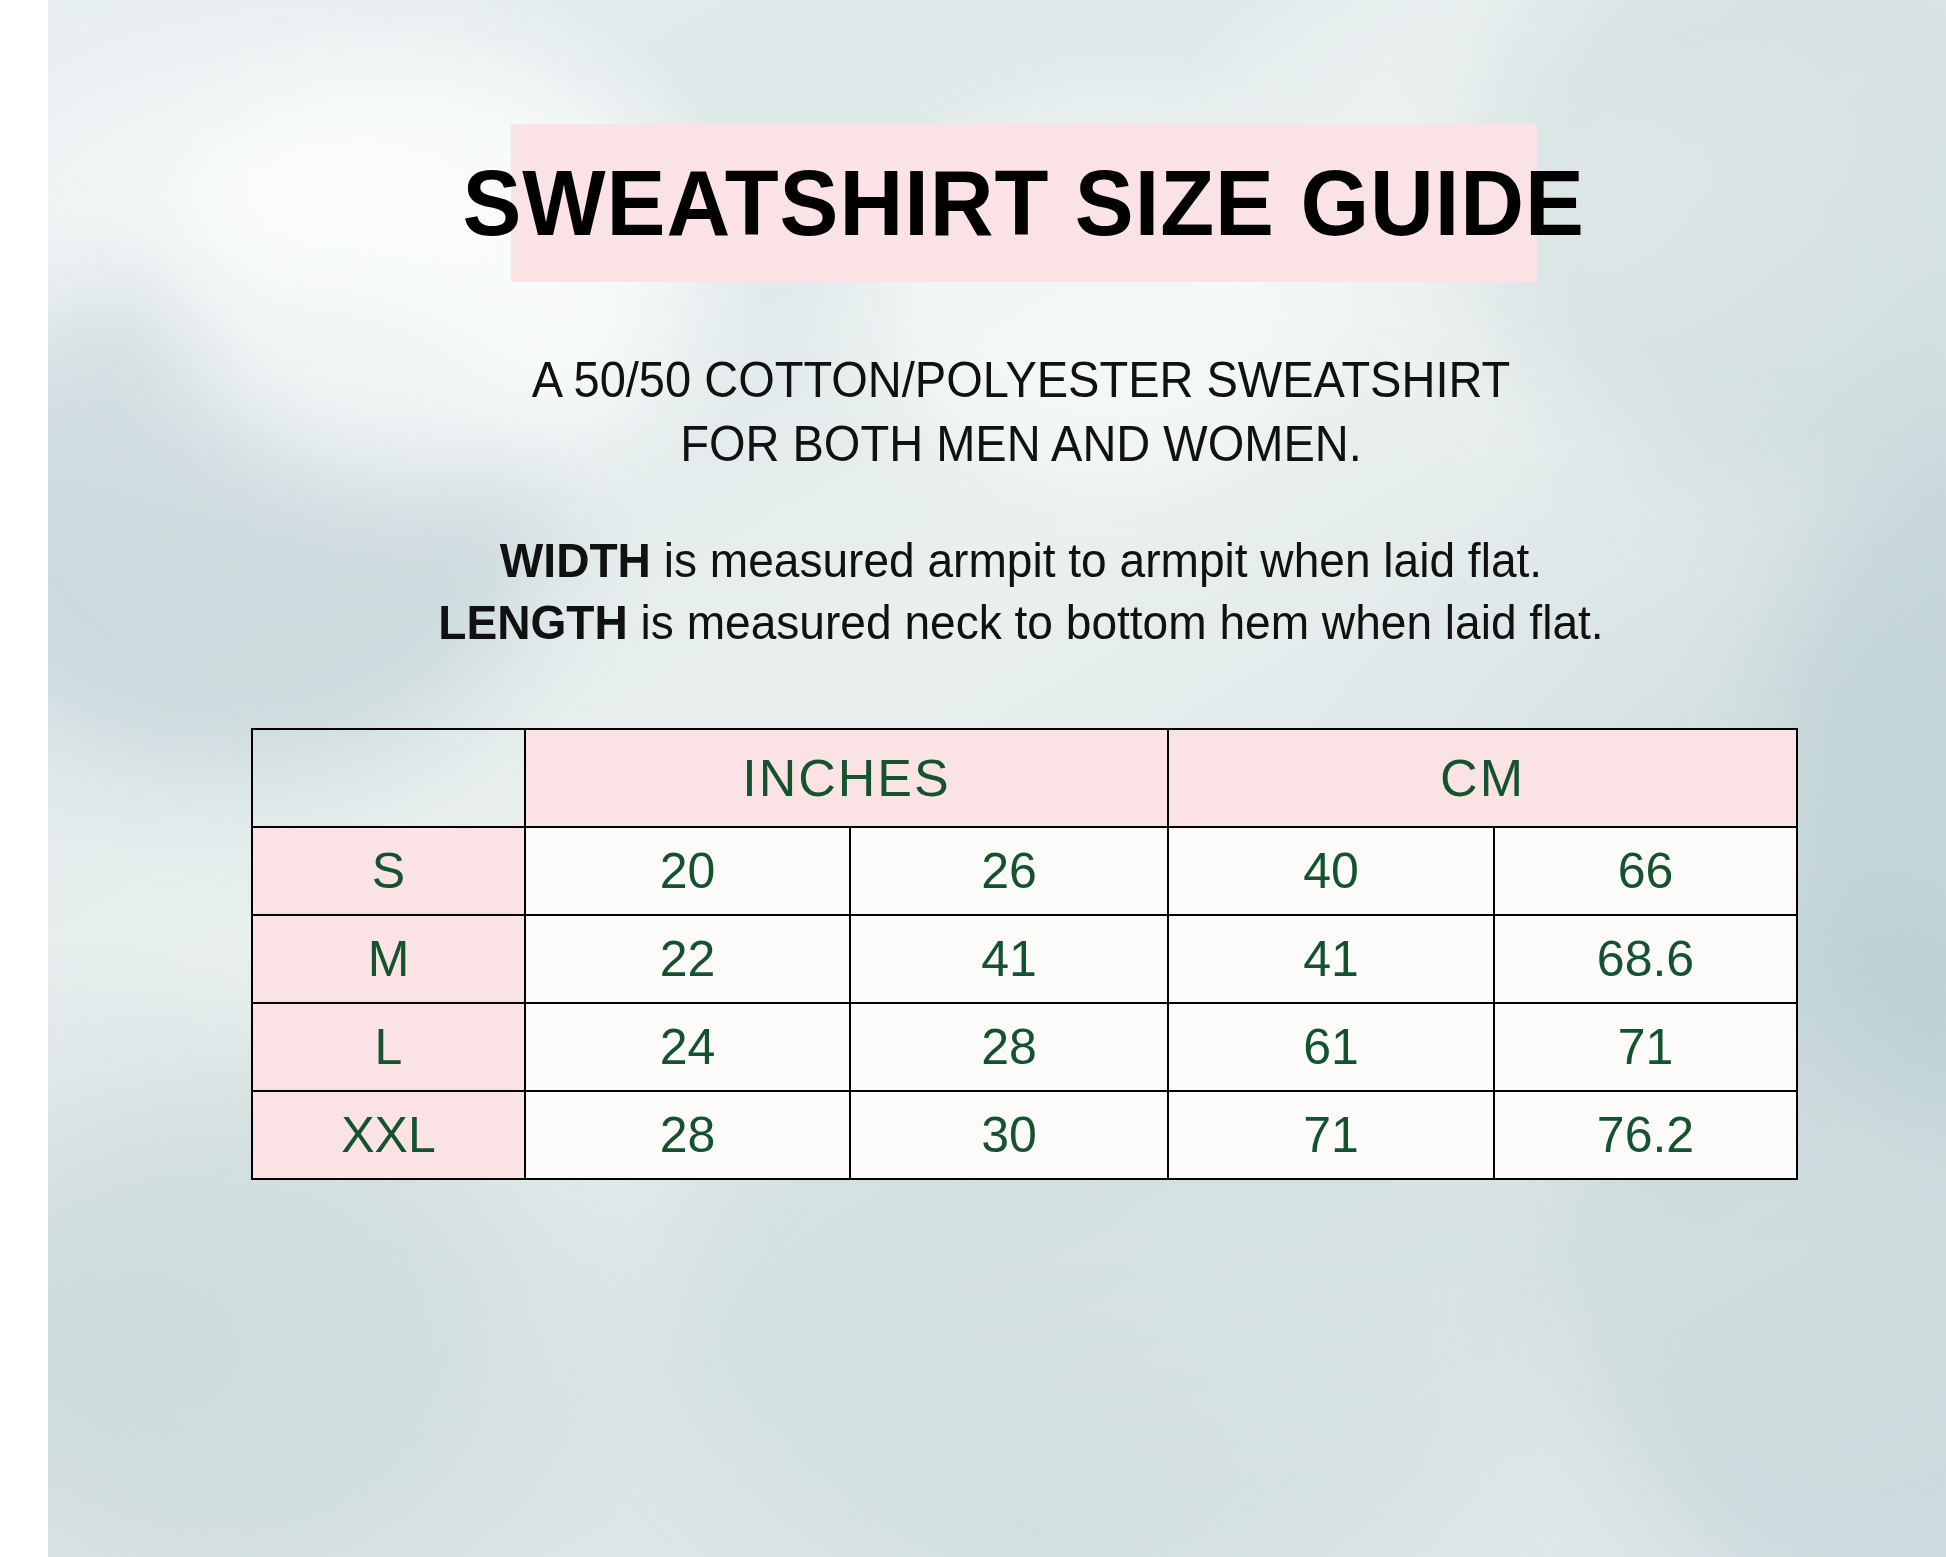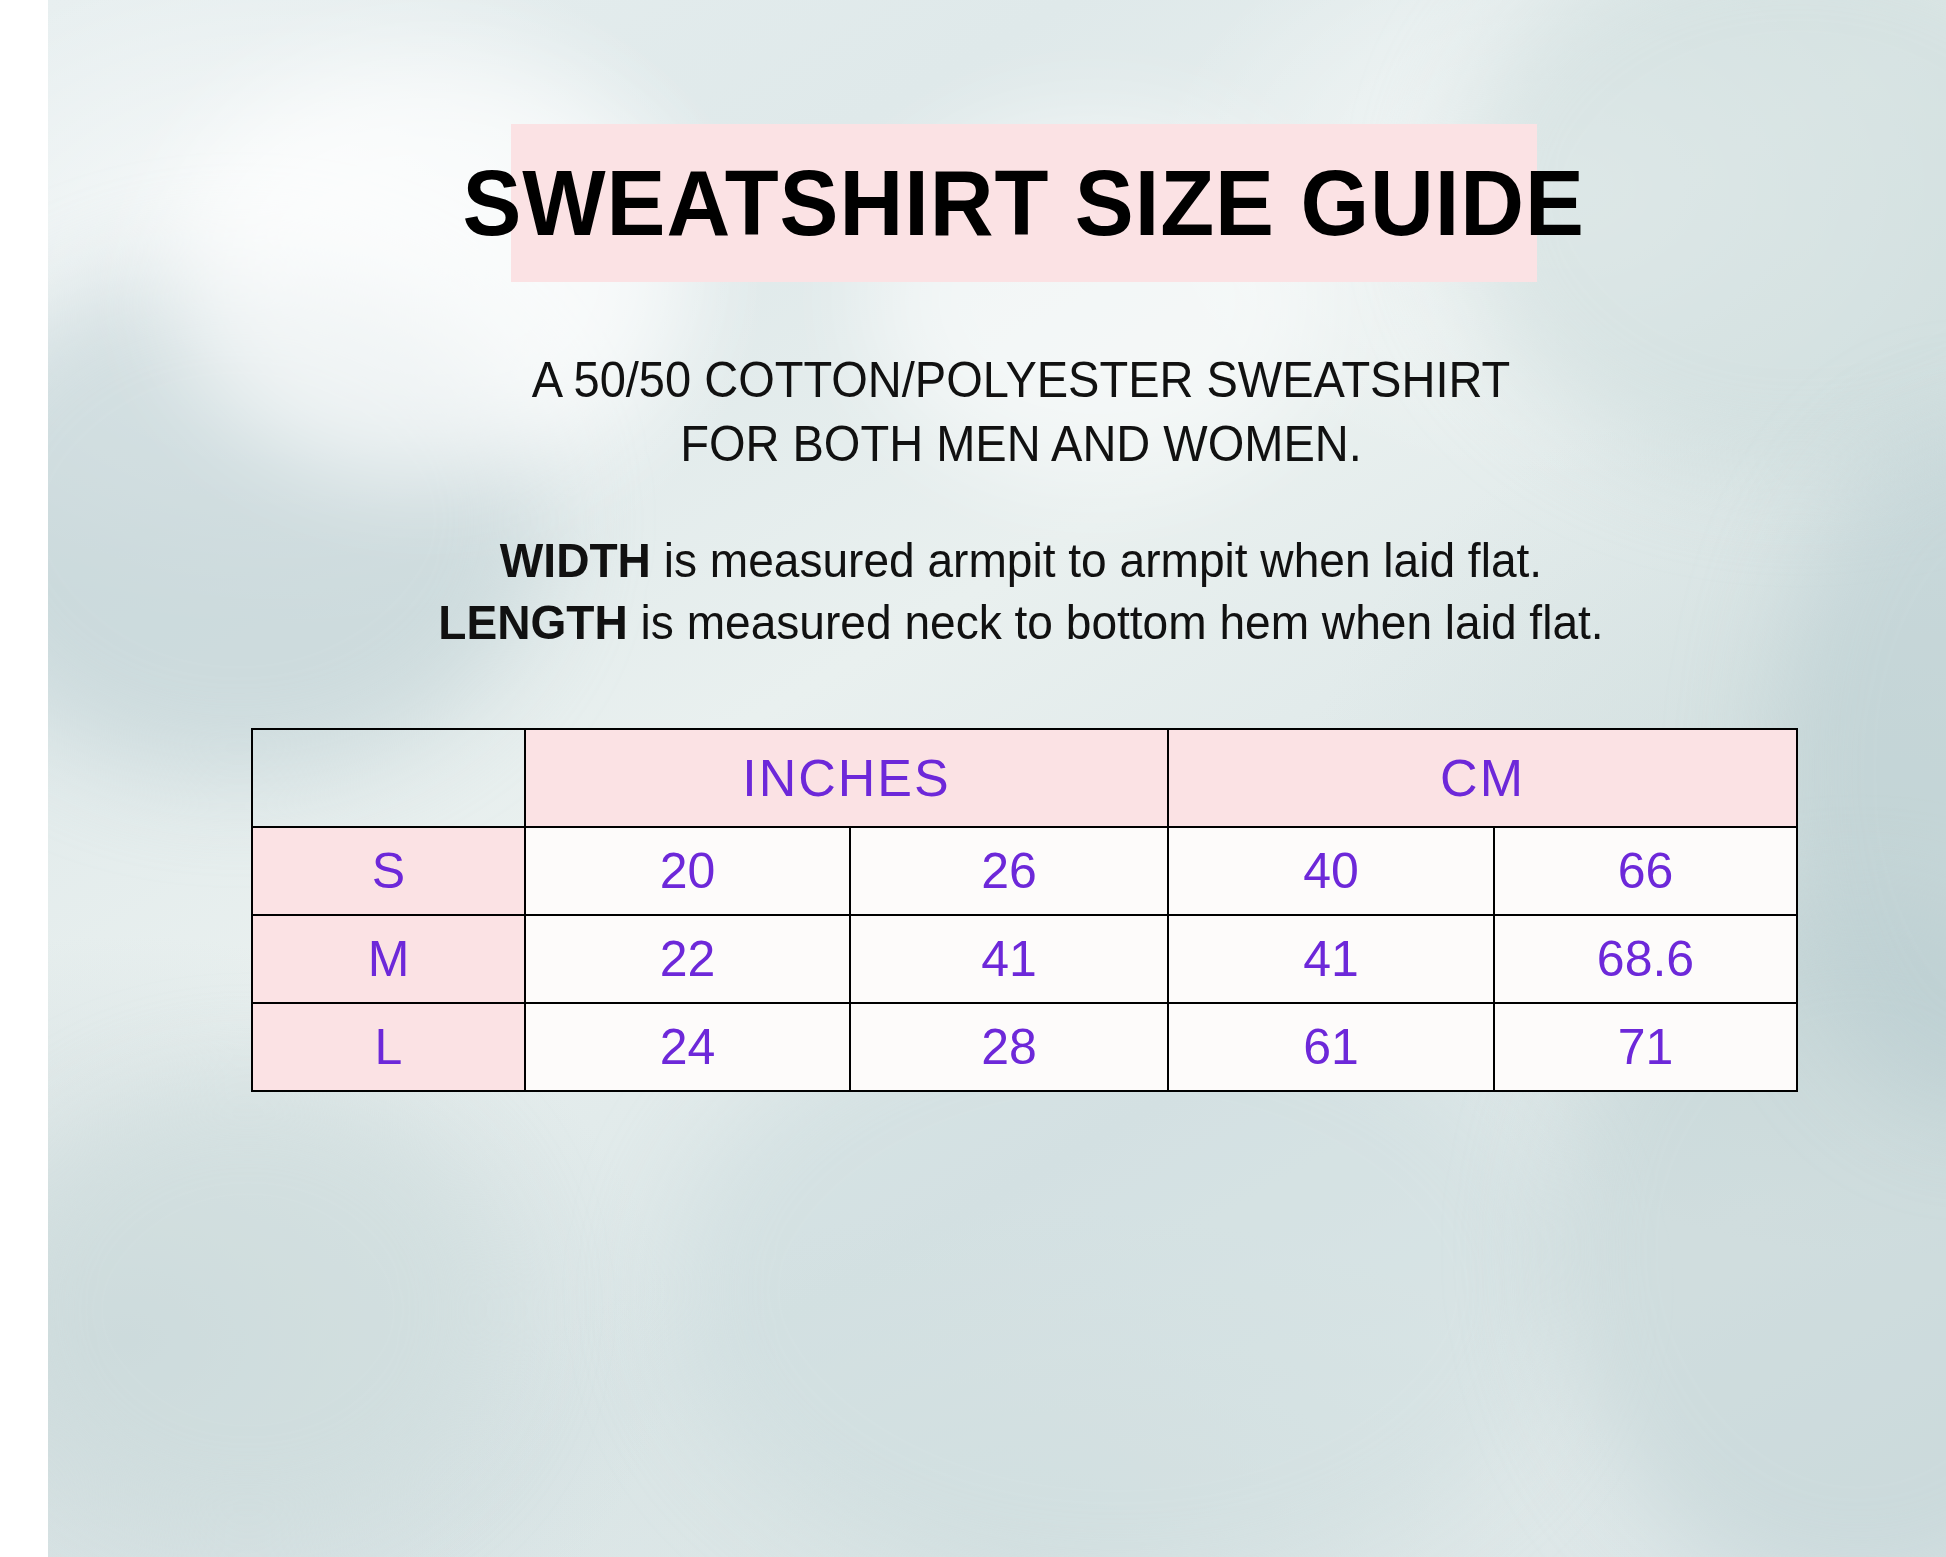--- a/index.html
+++ b/index.html
@@ -106,21 +106,21 @@
     width: 1545px;
     border-collapse: collapse;
     table-layout: fixed;
   }
   table.size-table td,
   table.size-table th {
     border: 2px solid #000;
     text-align: center;
     font-family: "Liberation Sans", sans-serif;
     font-weight: normal;
-    color: #6d28d9;
+    color: #14532d;
     padding: 0;
   }
 
   .col-size   { width: 273px; }
   .col-inw    { width: 325px; }
   .col-inl    { width: 318px; }
   .col-cmw    { width: 326px; }
   .col-cml    { width: 303px; }
 
   .row-unit td { height: 96px; font-size: 52px; letter-spacing: 2px; }
@@ -194,17 +194,24 @@
           <td class="white">41</td>
           <td class="white">68.6</td>
         </tr>
         <tr class="row-data">
           <td class="cell-size">L</td>
           <td class="white">24</td>
           <td class="white">28</td>
           <td class="white">61</td>
           <td class="white">71</td>
         </tr>
+        <tr class="row-data">
+          <td class="cell-size">XXL</td>
+          <td class="white">28</td>
+          <td class="white">30</td>
+          <td class="white">71</td>
+          <td class="white">76.2</td>
+        </tr>
       </tbody>
     </table>
 
   </div>
 </div>
 
 </body></html>

